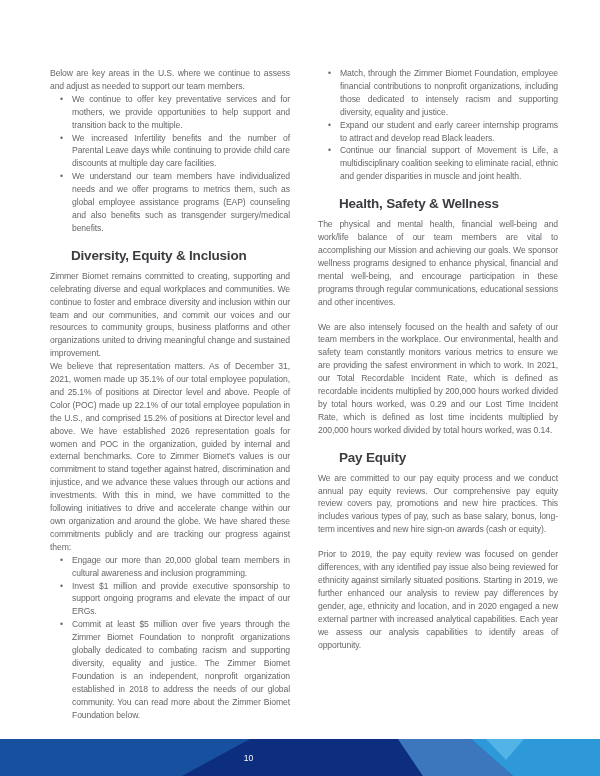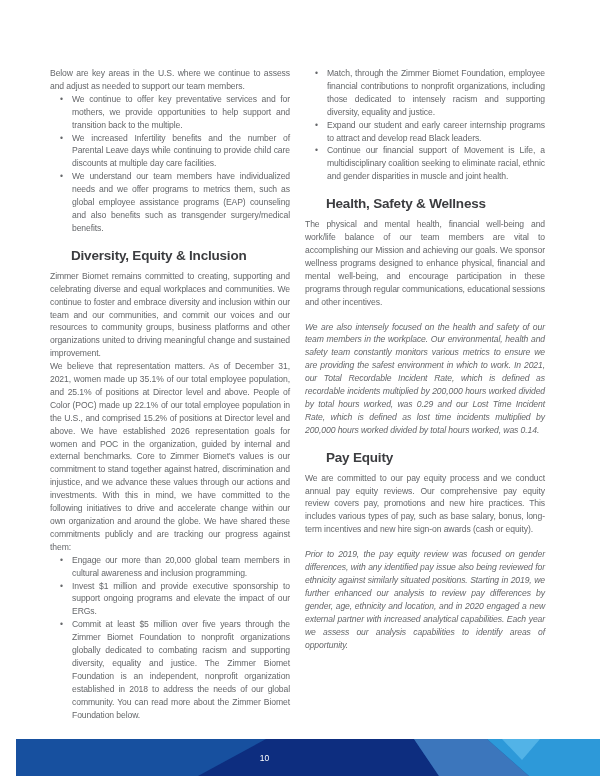--- a/index.html
+++ b/index.html
@@ -1,39 +1,39 @@
 <!DOCTYPE html>
 <html><head>
 <meta charset="utf-8">
 <style>
   * { margin:0; padding:0; box-sizing:border-box; }
   html,body { width:600px; height:776px; background:#ffffff; overflow:hidden;
     font-family:"Liberation Sans", sans-serif; }
   .page { position:relative; width:600px; height:776px; background:#fff; }
   .content { position:absolute; top:67px; left:50px; width:508px; display:flex; }
   .col { width:240px; }
-  .col.left { margin-right:15px; }
+  .col.left { margin-right:28px; }
   .body-text, .btext {
     font-size:8.6px; line-height:12.9px; color:#65676a; text-align:justify;
     letter-spacing:-0.1px; text-justify:inter-word;
   }
   p.para { margin:0; }
-  p.para.gap { margin-top:12px;font-style:italic; }
+  p.para.gap { margin-top:12px; }
   h2.section-heading {
     font-size:13.5px; font-weight:bold; color:#3c3d40; letter-spacing:-0.2px;
     margin:13px 0 6px 0; line-height:16px;padding-left:21px;
   }
   .bullet-list { margin:0; }
   .bullet-item { display:flex; }
   .bullet-item .dot {
     width:12px; margin-left:10px; flex:0 0 12px; color:#65676a;
     font-size:8.6px; line-height:12.9px;
   }
   .bullet-item .btext { flex:1; }
-  .footer-band { position:absolute; left:16px; bottom:0; width:497px; height:37px; }
+  .footer-band { position:absolute; left:0; bottom:0; width:497px; height:37px; }
   .footer-band svg { display:block; width:600px; height:37px; }
   .page-number {
     position:absolute; left:0; right:0; bottom:13px; text-align:center;
     color:#ffffff; font-size:8.5px; line-height:10px;
   }
 </style>
 </head>
 <body>
 
 <div class="page">

